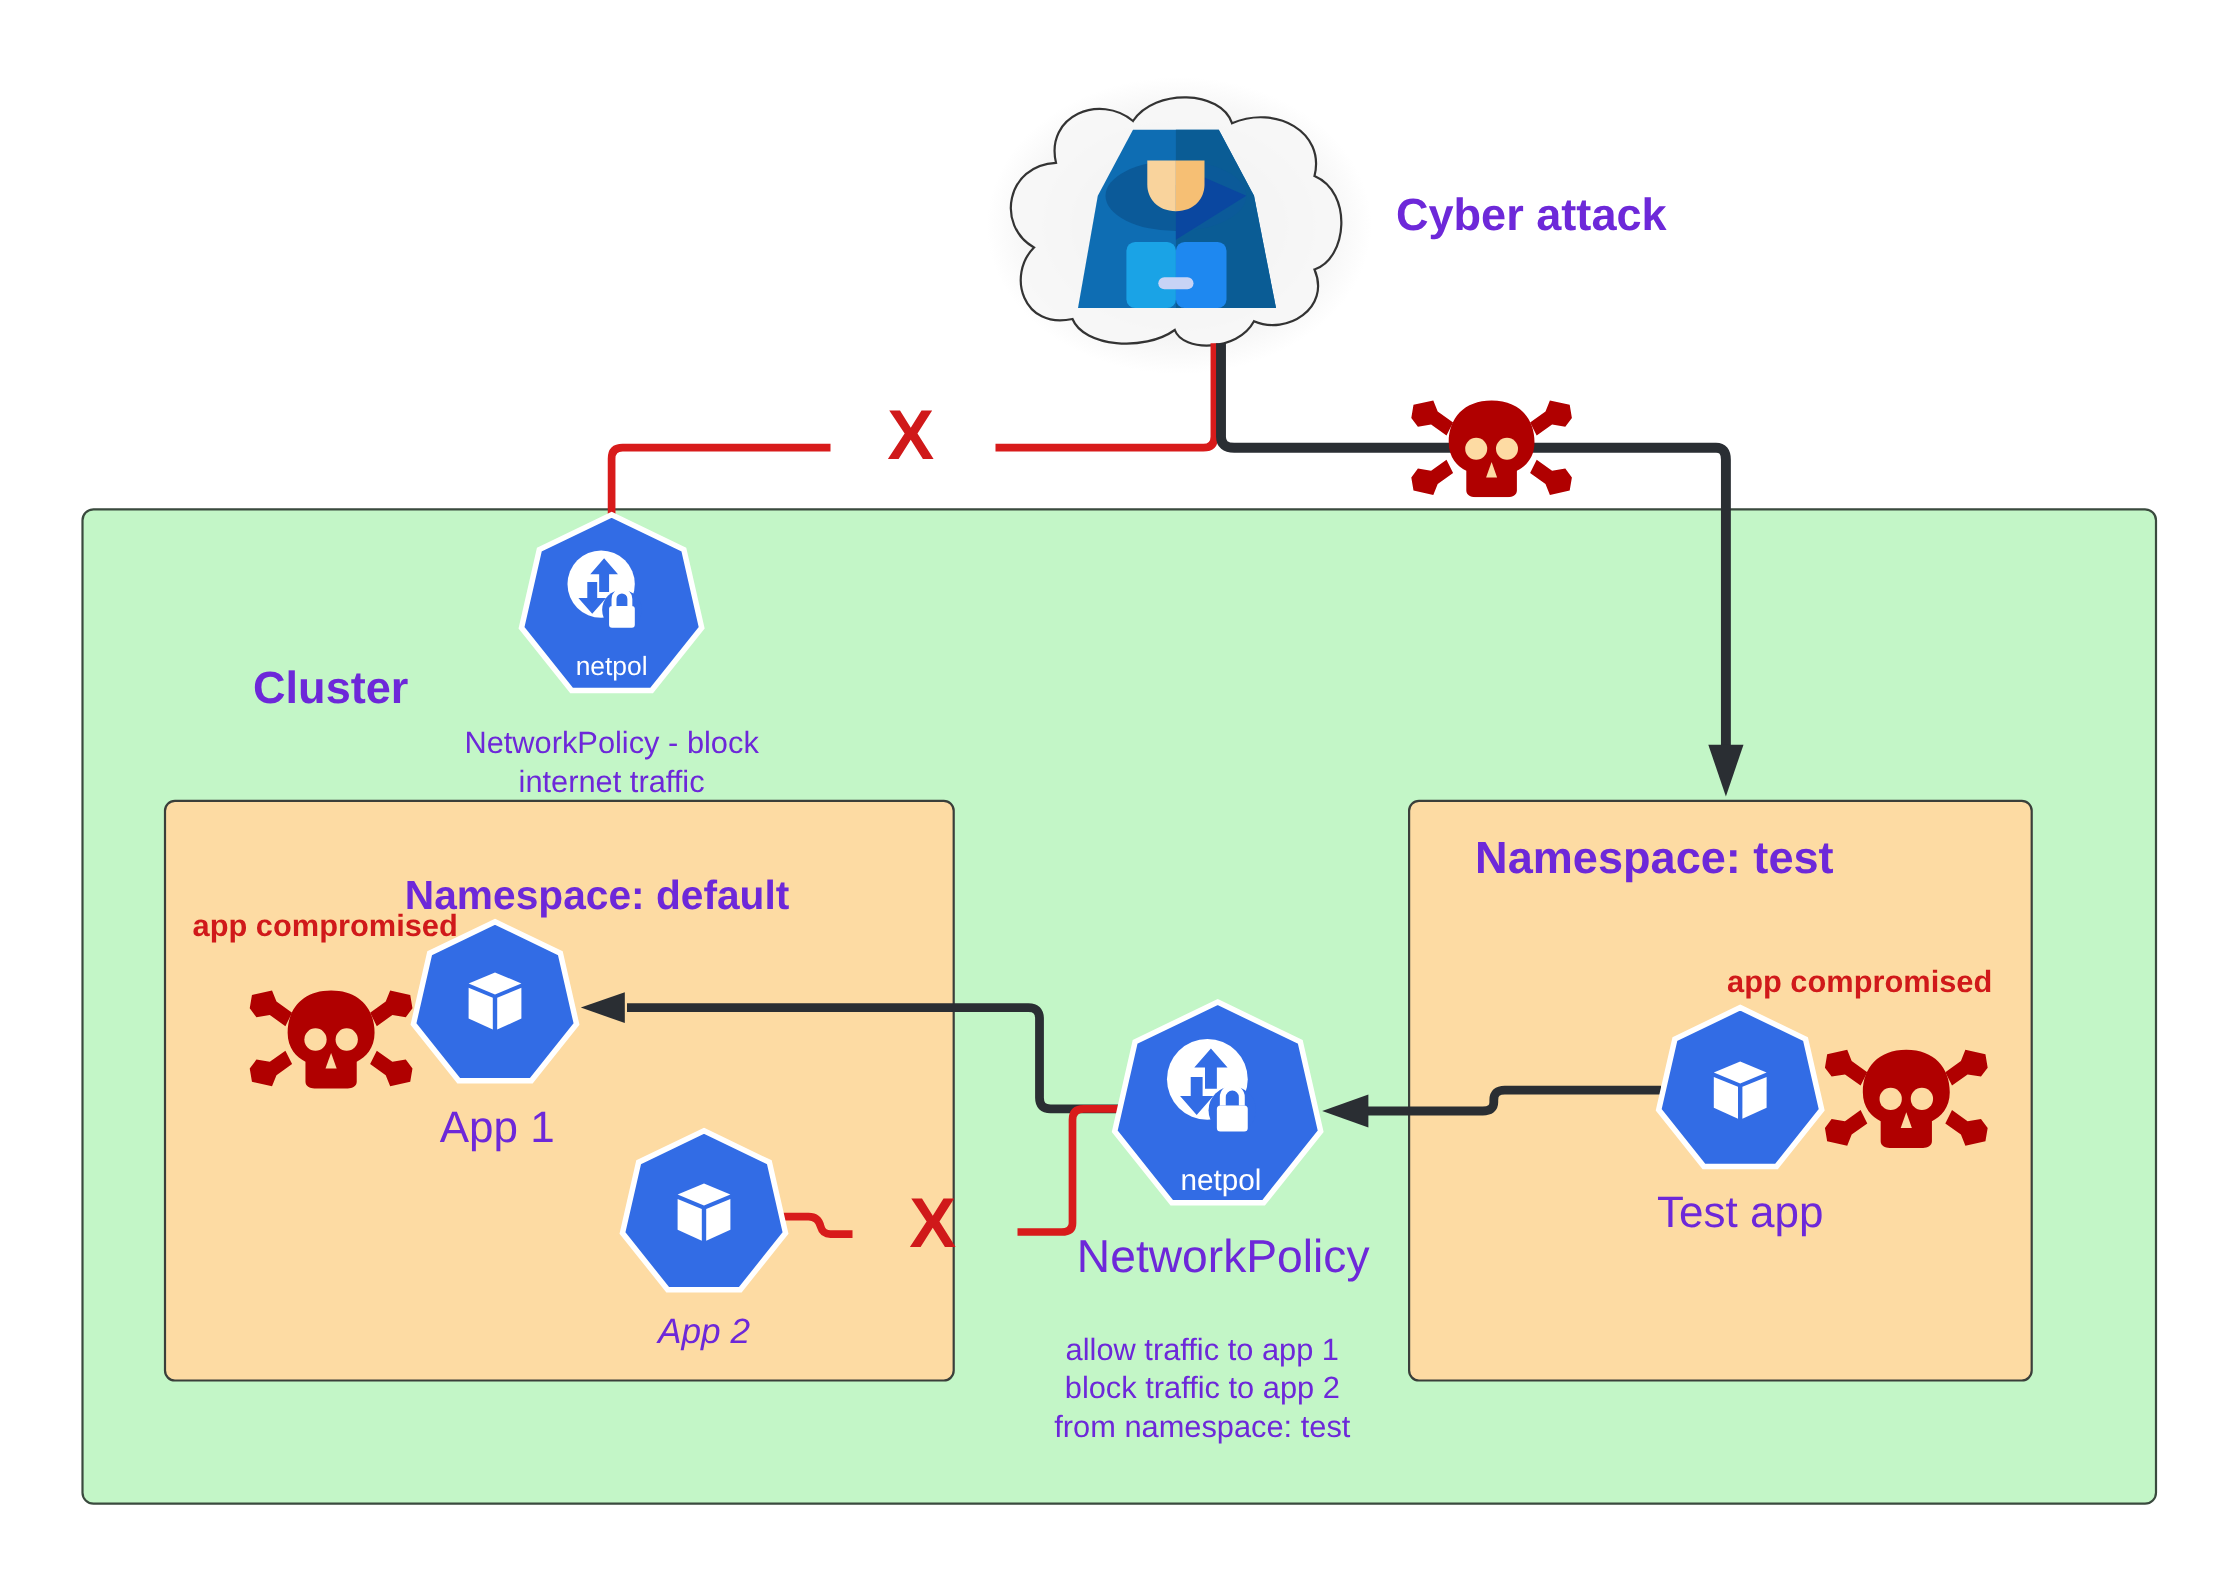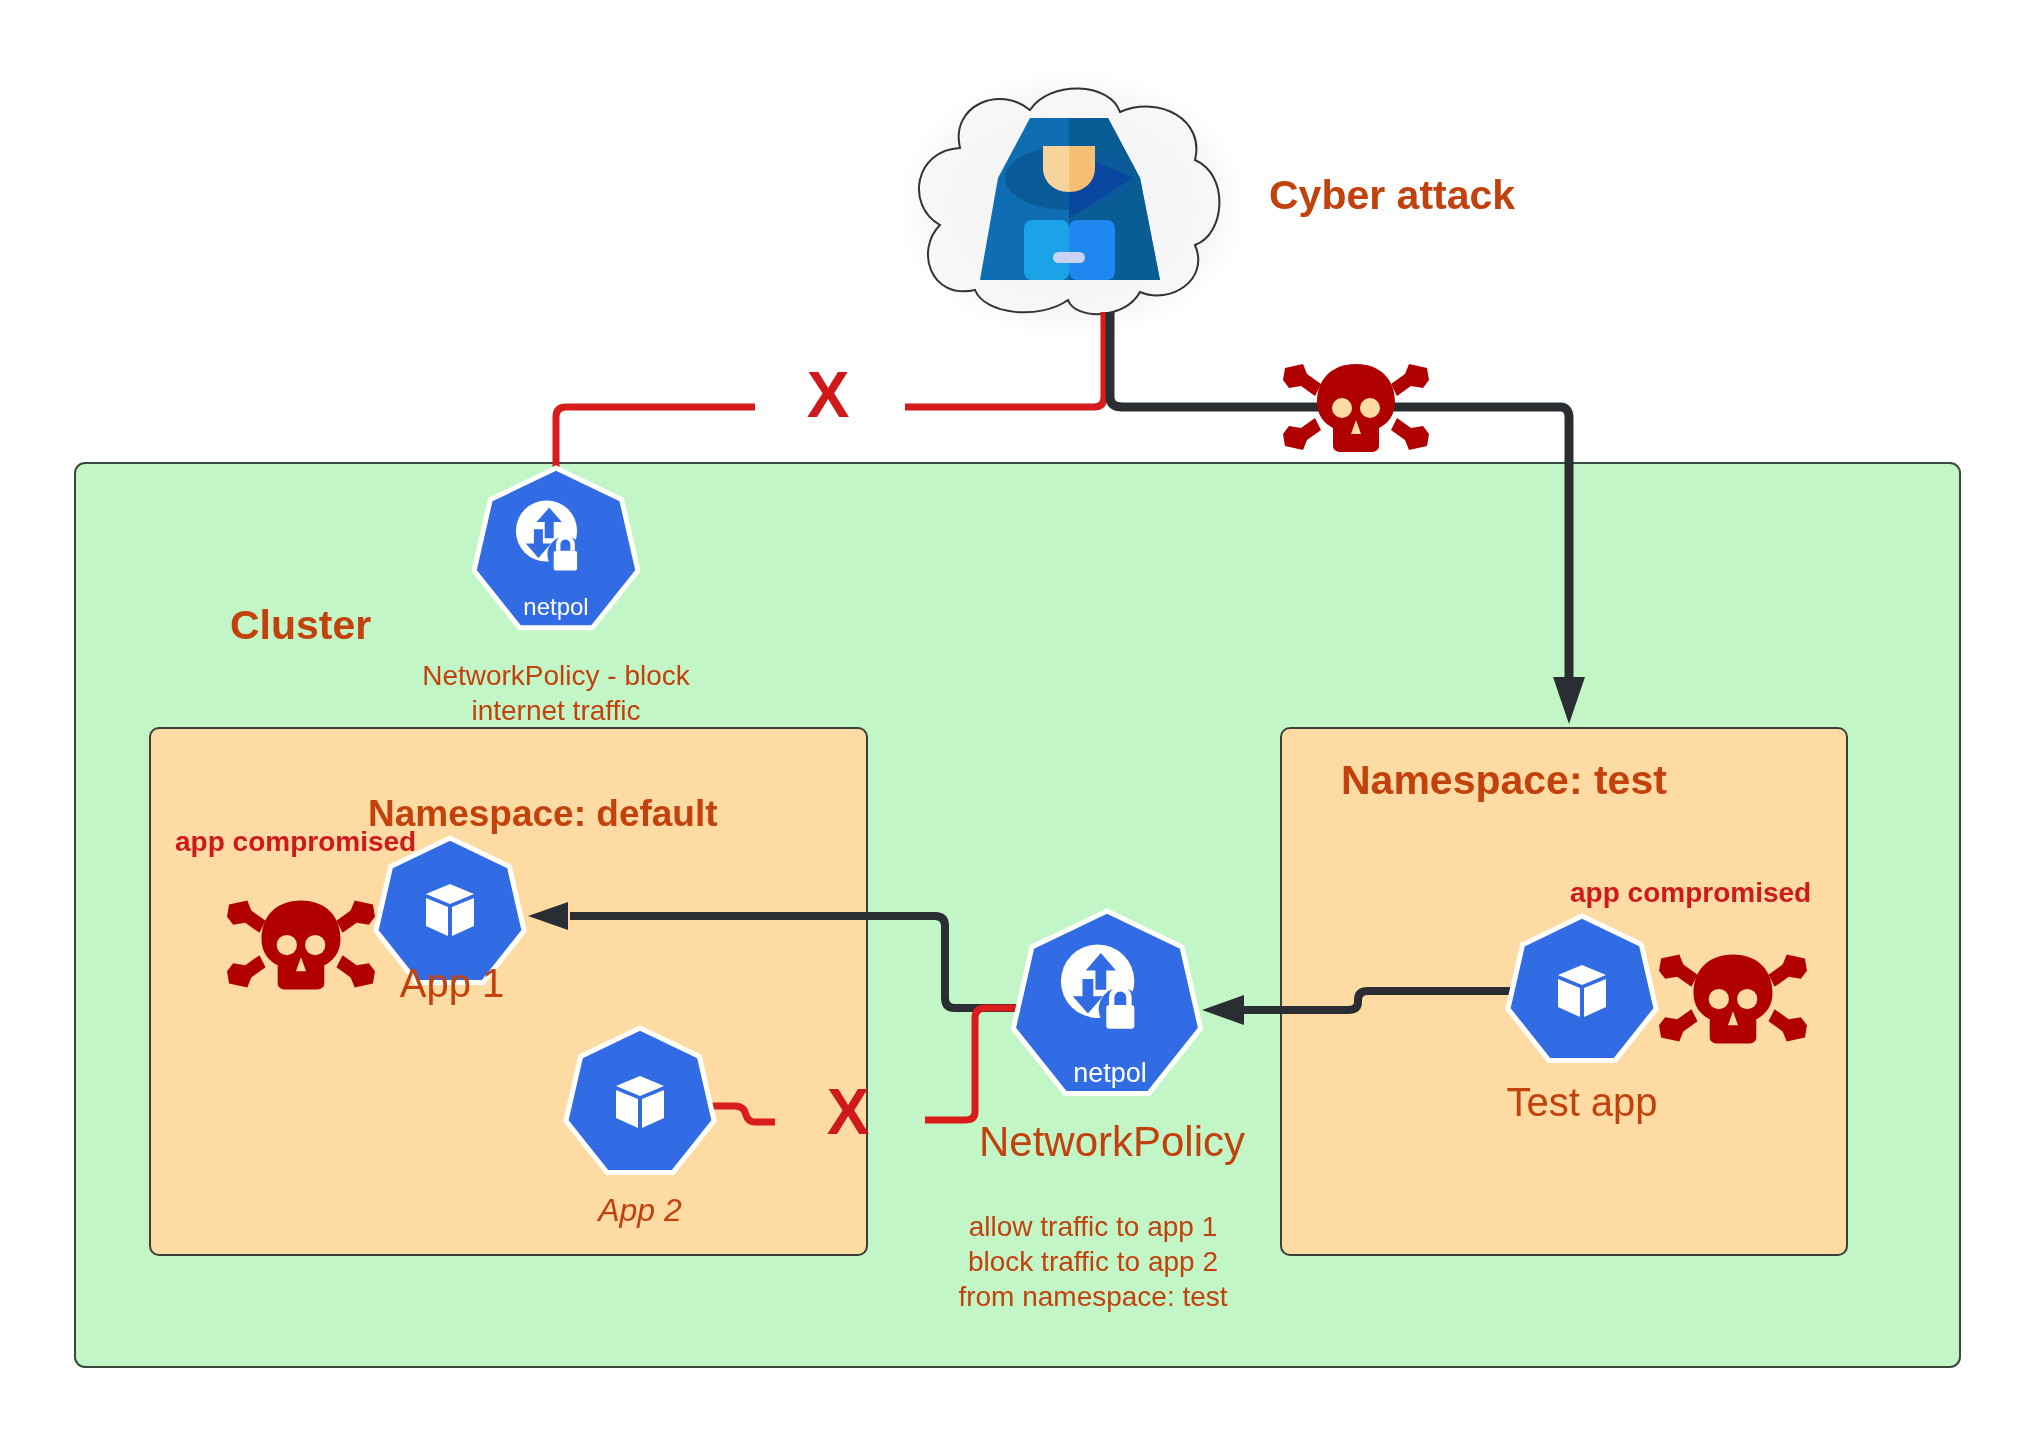--- a/index.html
+++ b/index.html
@@ -1,18 +1,18 @@
 <!DOCTYPE html>
 <html><head>
 <meta charset="utf-8">
 <style>
   html, body { margin:0; padding:0; background:#ffffff; }
   body { width:2025px; height:1436px; position:relative; overflow:hidden; font-family:"Liberation Sans", sans-serif; }
   svg { position:absolute; left:0; top:0; }
-  .lbl { position:absolute; color:#c2410c; white-space:nowrap; }
+  .lbl { position:absolute; color:#6d28d9; white-space:nowrap; }
   .bold { font-weight:bold; }
   .center { transform:translateX(-50%); text-align:center; }
   .red { color:#d0191a; font-weight:bold; }
 </style>
 </head>
 <body>
 
 <svg width="2025" height="1436" viewBox="0 0 2025 1436">
   <defs>
     <radialGradient id="cloudGlow" cx="50%" cy="50%" r="50%">
@@ -135,21 +135,21 @@
 <div class="lbl center" style="left:556px; top:593px; font-size:24px; color:#ffffff;">netpol</div>
 <div class="lbl center" style="left:556px; top:648px; font-size:28px; line-height:35px;margin-top:10px;">
   <div>NetworkPolicy - block</div>
   <div>internet traffic</div>
 </div>
 
 <div class="lbl bold" style="left:368px; top:793px; font-size:37px;">Namespace: default</div>
 <div class="lbl bold" style="left:1341px; top:757px; font-size:41px;">Namespace: test</div>
 
 <div class="lbl red" style="left:175px; top:826px; font-size:28px;">app compromised</div>
-<div class="lbl center" style="left:452px; top:961px; font-size:40px;">App 1</div>
+<div class="lbl center" style="left:452px; top:1003px; font-size:40px;">App 1</div>
 <div class="lbl center" style="left:640px; top:1192px; font-size:32px;font-style:italic;">App 2</div>
 
 <div class="lbl red" style="left:1570px; top:877px; font-size:28px;">app compromised</div>
 <div class="lbl center" style="left:1582px; top:1080px; font-size:40px;text-align:right;">Test app</div>
 
 <div class="lbl center" style="left:1110px; top:1058px; font-size:27px; color:#ffffff;">netpol</div>
 <div class="lbl center" style="left:1112px; top:1118px; font-size:42px;">NetworkPolicy</div>
 <div class="lbl center" style="left:1093px; top:1209px; font-size:28px; line-height:35px;">
   <div>allow traffic to app 1</div>
   <div>block traffic to app 2</div>

